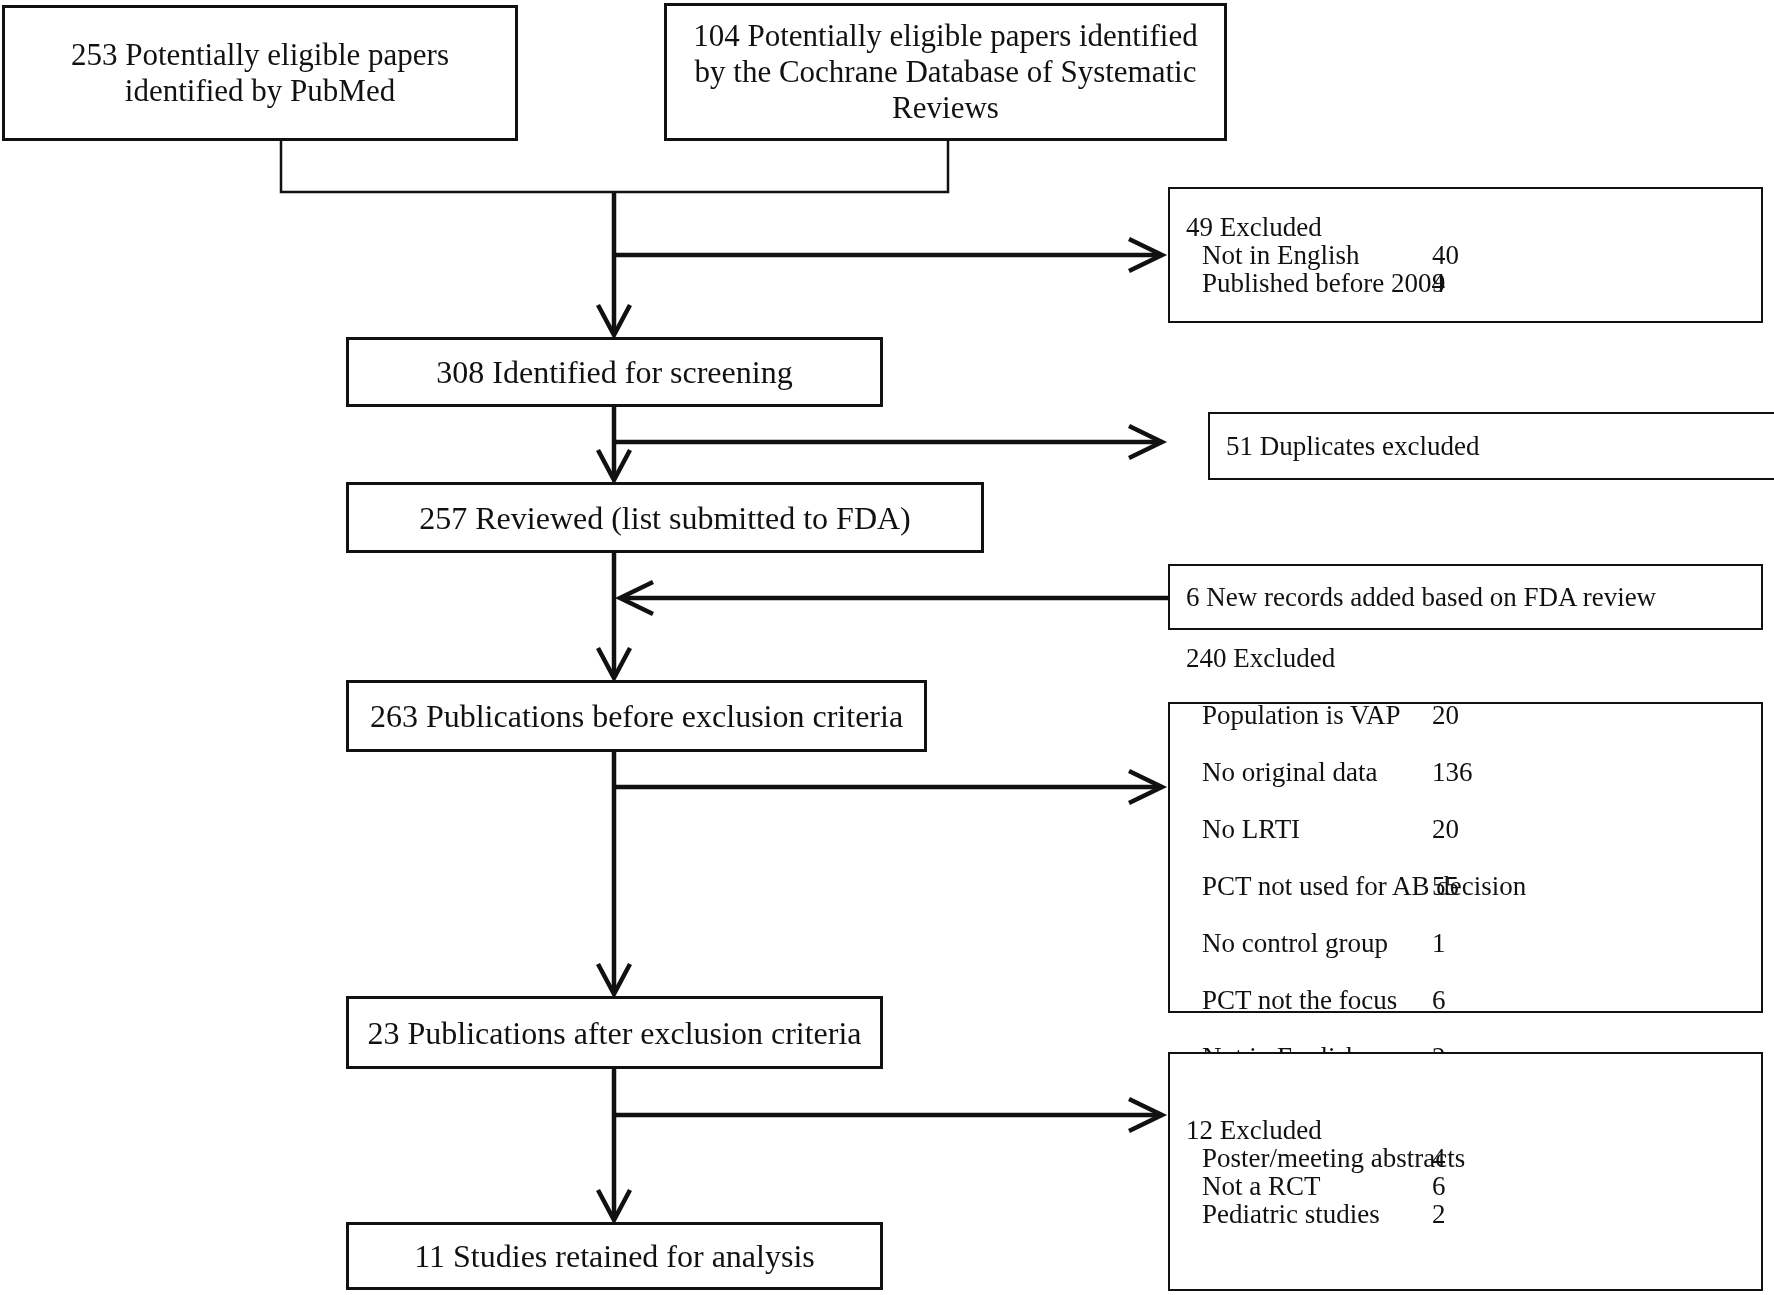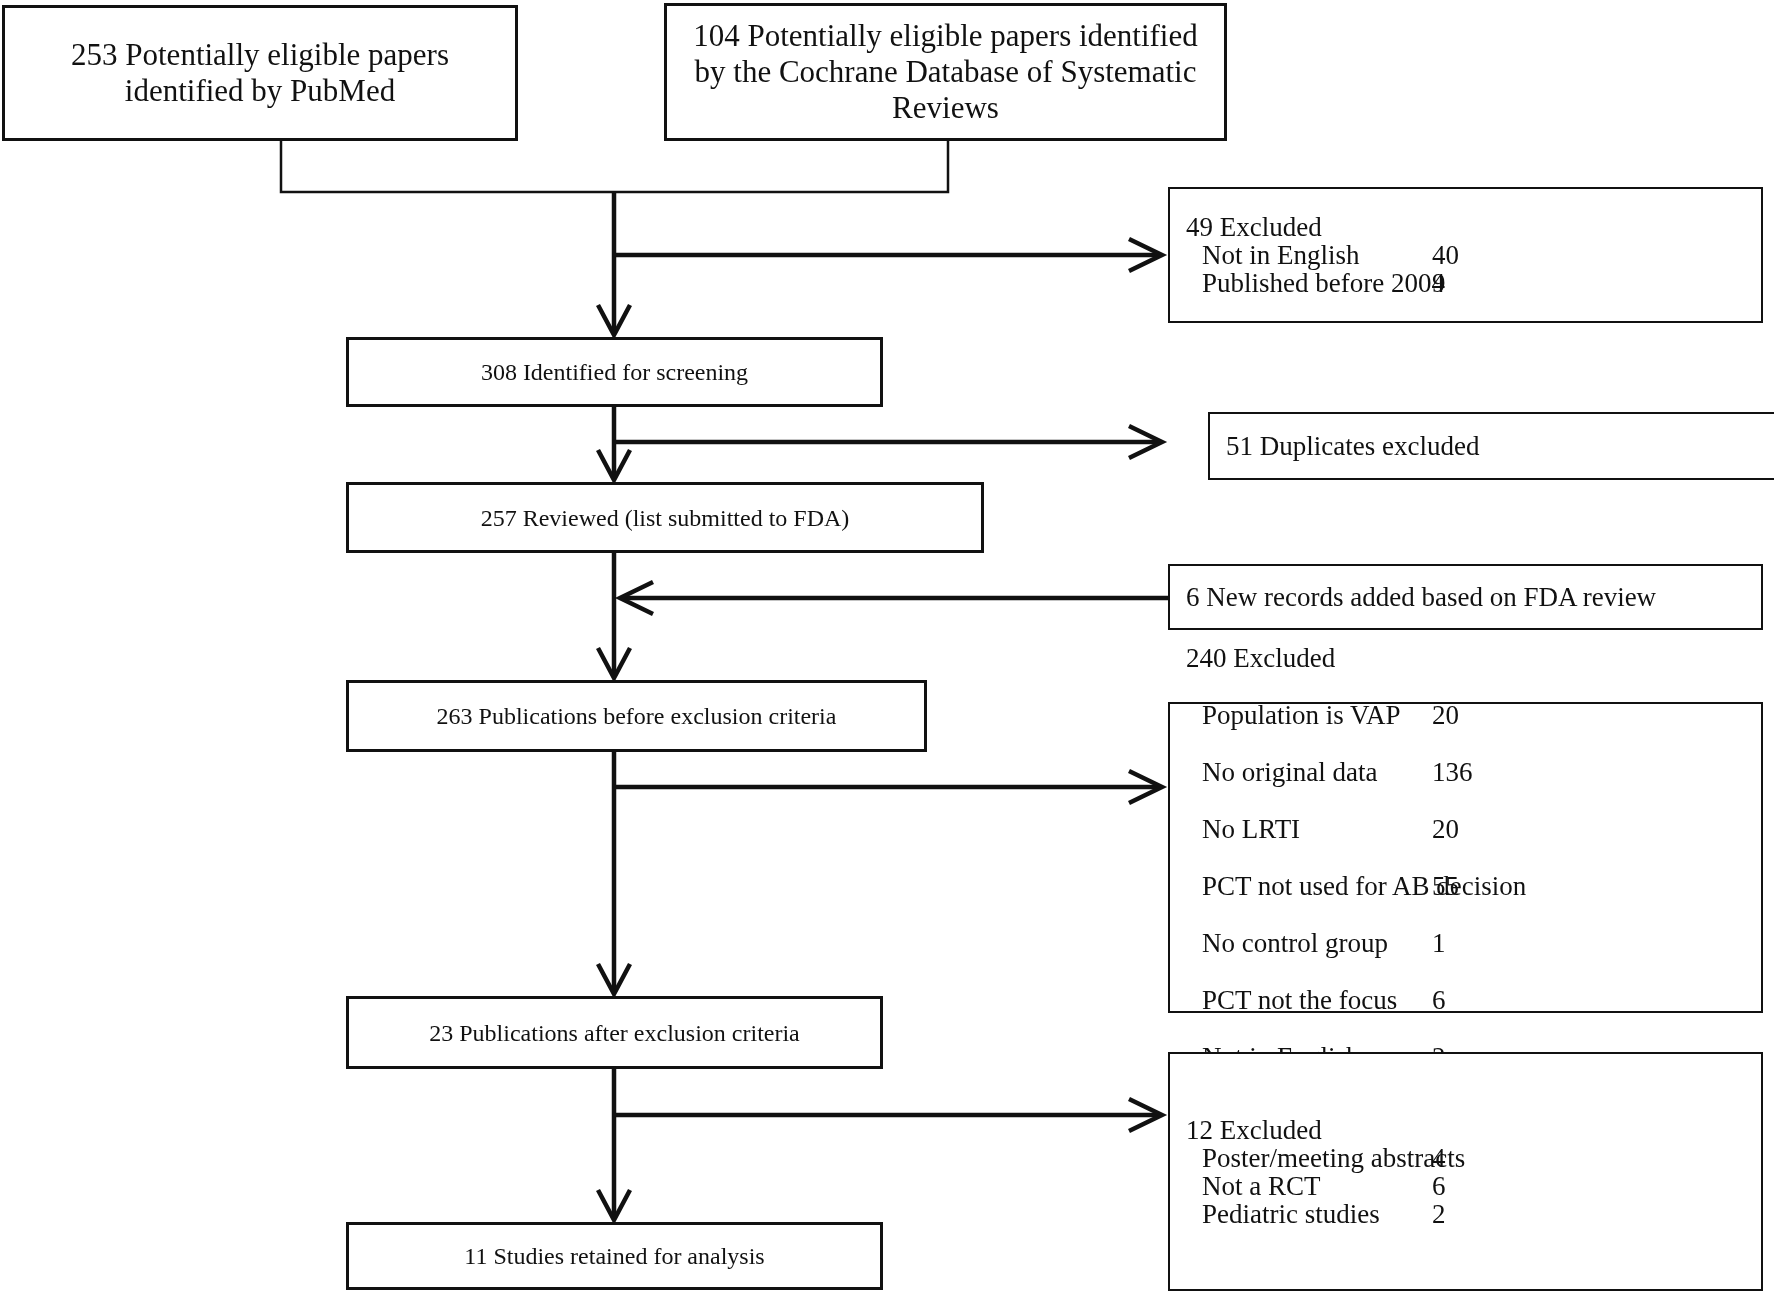--- a/index.html
+++ b/index.html
@@ -13,21 +13,21 @@
   .wires path{stroke:currentColor;fill:none;}
   .wires .shaft{stroke-width:4.5px;}
   .wires .head{stroke-width:4.5px;stroke-linejoin:miter;}
   .wires .elbow{stroke-width:2.5px;}
   .box{
     position:absolute;background:#fff;border:3px solid var(--ink,#111111);
     box-sizing:border-box;display:flex;flex-direction:column;
     align-items:center;justify-content:center;text-align:center;
     font-size:31px;line-height:36px;padding:0 14px;
   }
-  .mid{font-size:24px;}
+  .mid{font-size:32px;}
   .rbox{
     border-width:2px;align-items:stretch;justify-content:center;
     text-align:left;font-size:27px;line-height:28px;padding:0 4px 0 16px;
   }
   .xtitle{padding-left:0;}
   .xrow{position:relative;padding-left:16px;}
   .xrow .cnt{position:absolute;left:246px;top:0;}
 </style>
 </head>
 <body>

